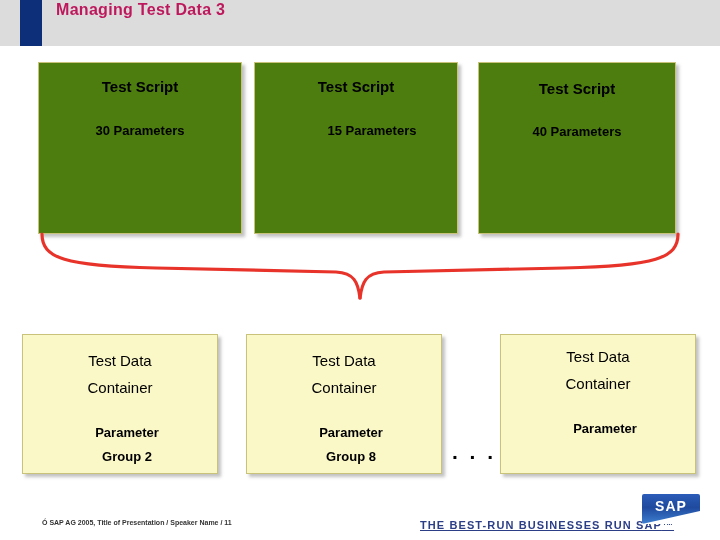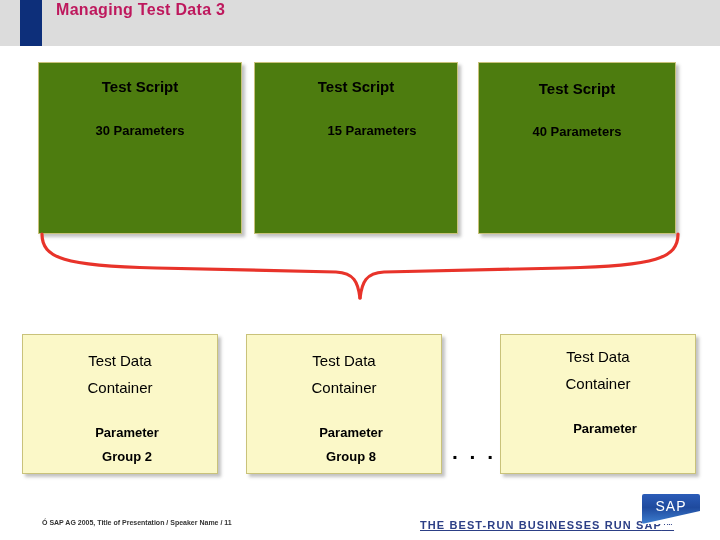--- a/index.html
+++ b/index.html
@@ -172,21 +172,21 @@
     width: 0; height: 0;
     border-left: 58px solid transparent;
     border-bottom: 13px solid #ffffff;
   }
   .sap-logo-text {
     position: absolute;
     left: 0; right: 0;
     top: 4px;
     text-align: center;
     font-size: 14px;
-    font-weight: normal;
+    font-weight: bold;
     letter-spacing: 1px;
     color: #ffffff;
     z-index: 2;
   }
 </style>
 </head>
 <body>
 
 <div class="header">
   <div class="header-blue-block"></div>

